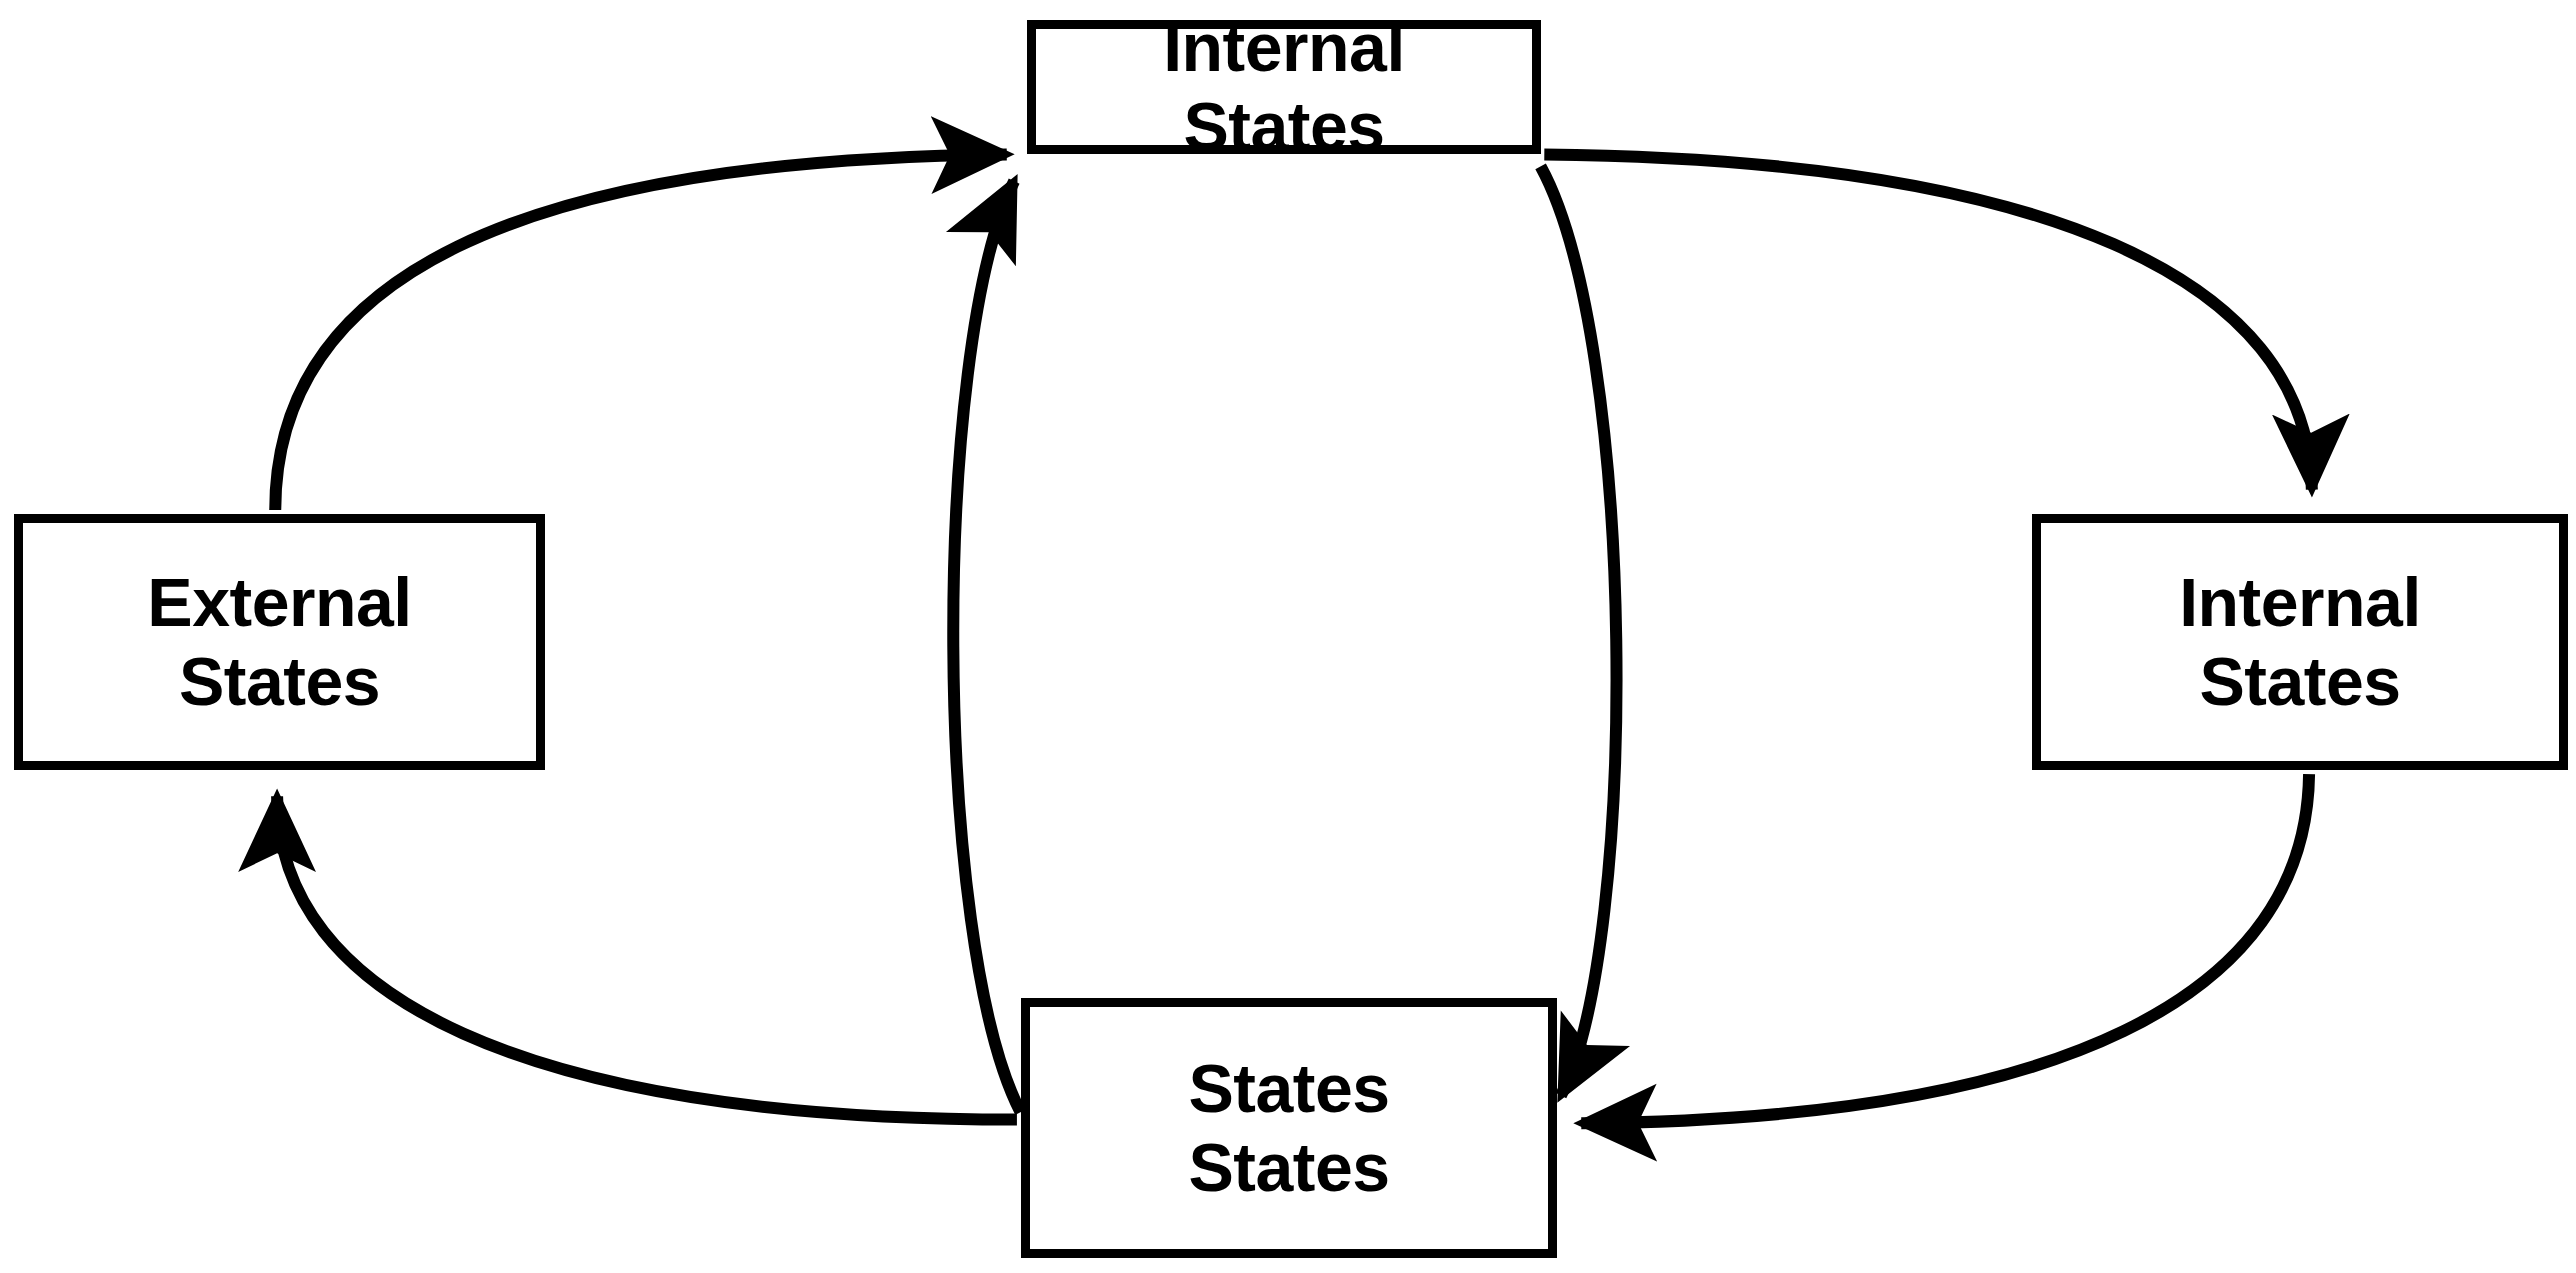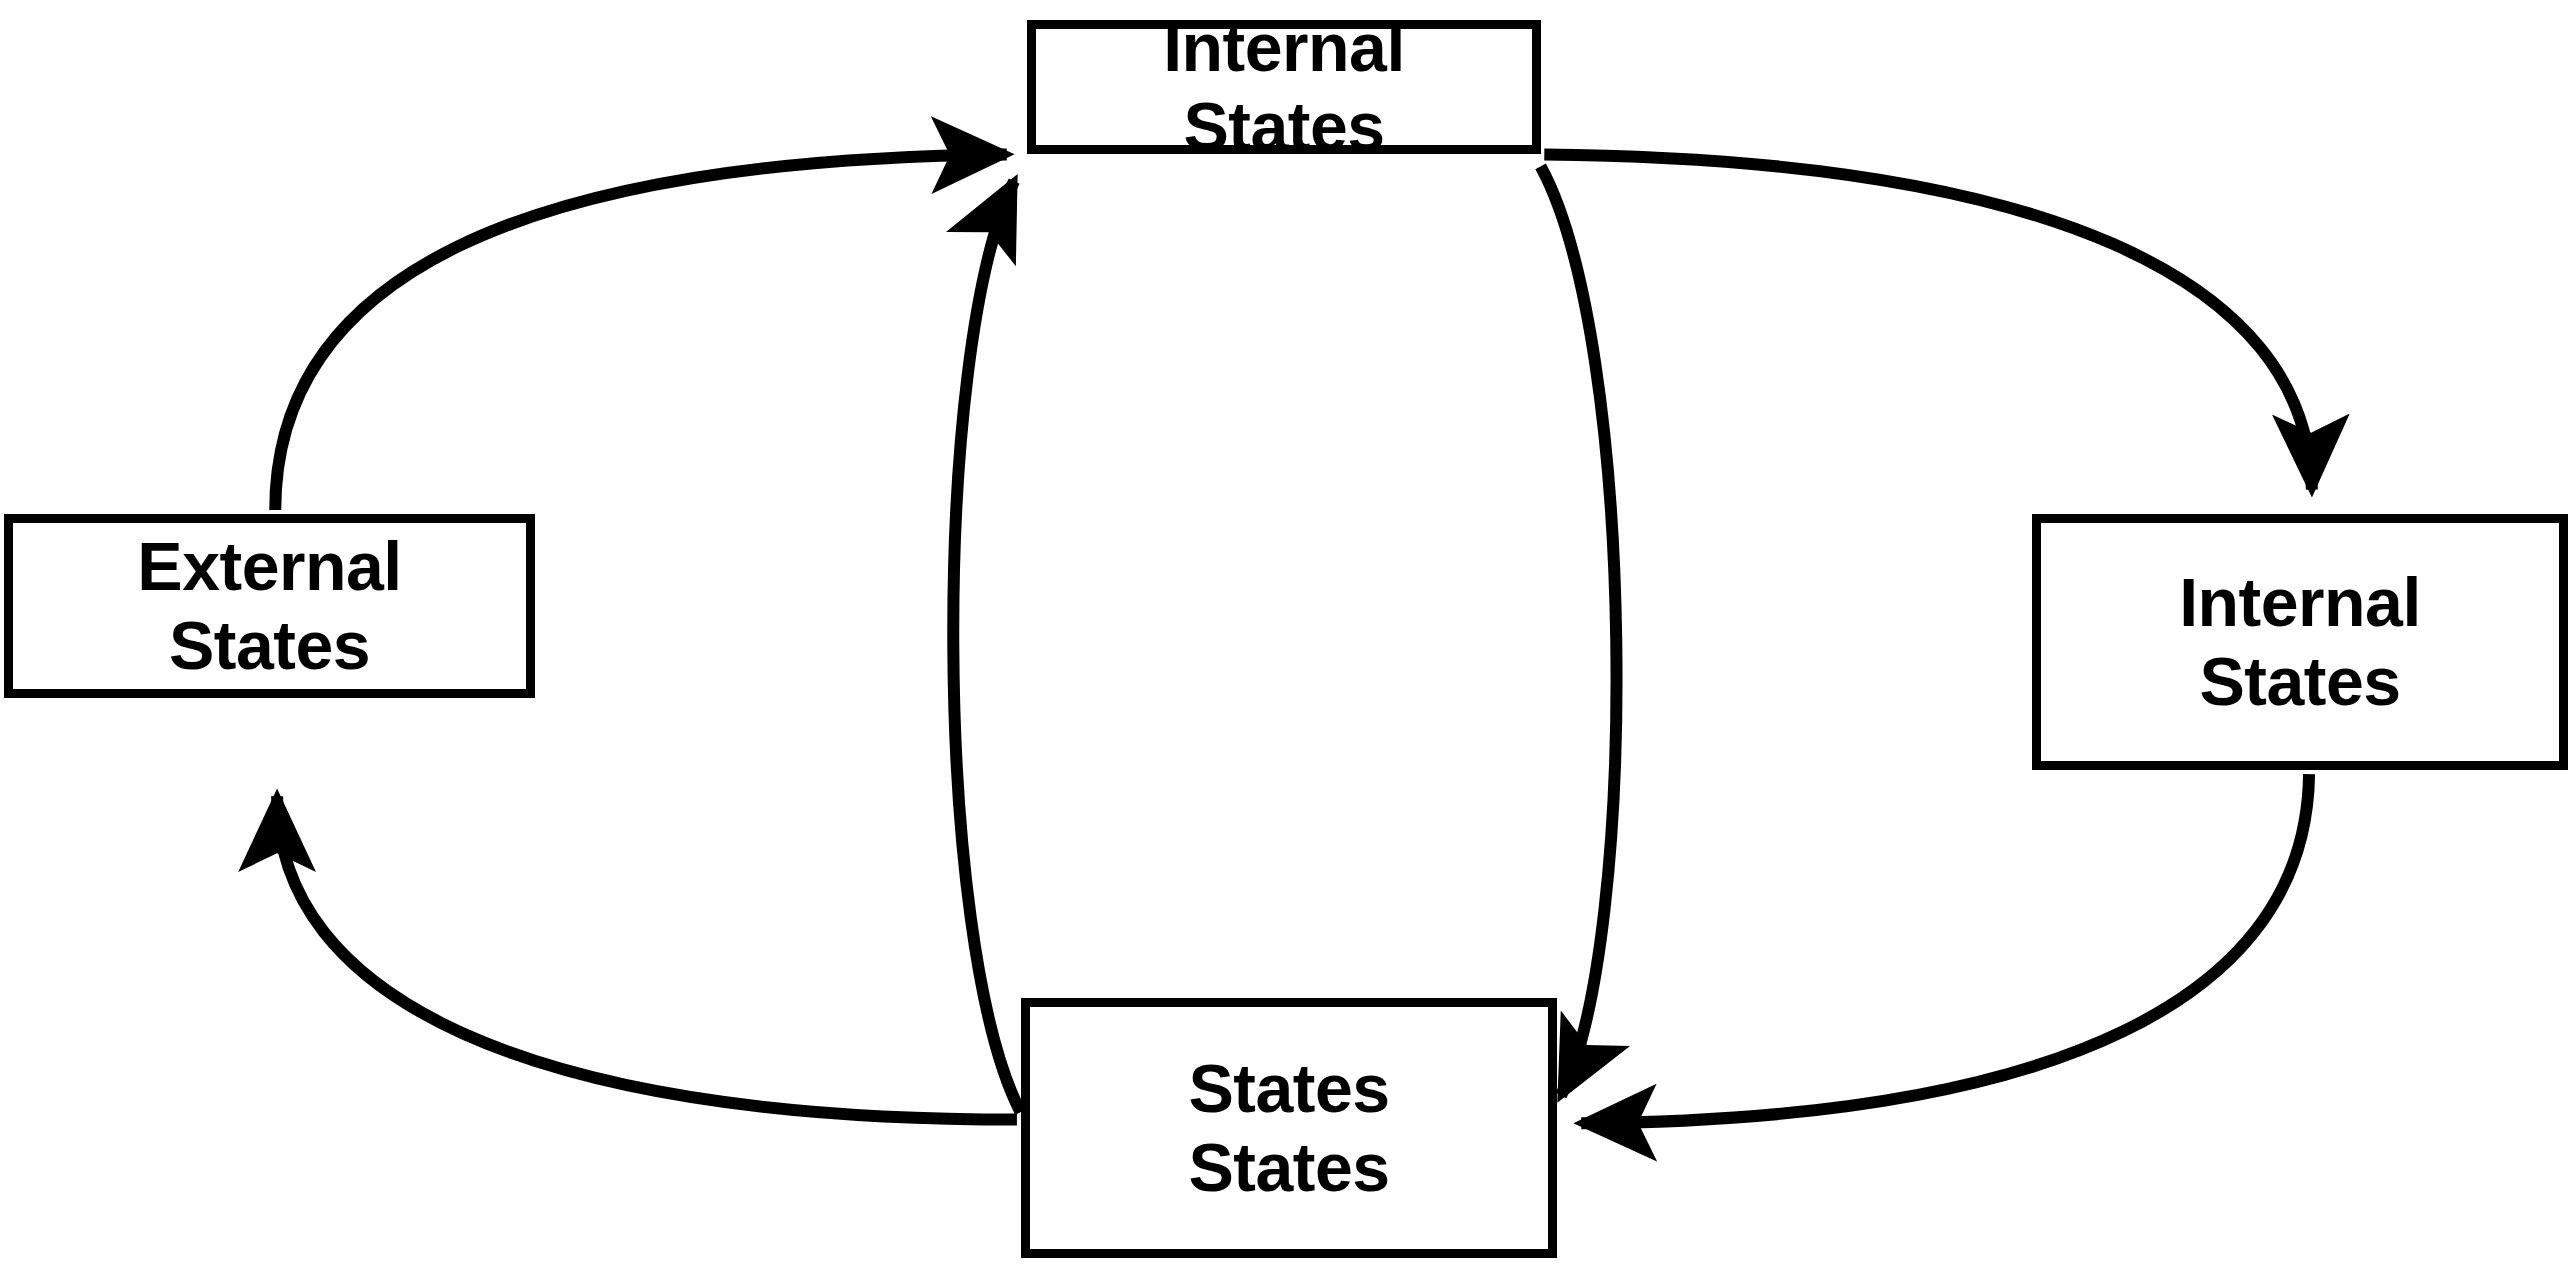--- a/index.html
+++ b/index.html
@@ -39,21 +39,21 @@
     font-family: "Liberation Sans", "DejaVu Sans", sans-serif;
     font-weight: bold;
     font-size: 68px;
     line-height: 1.16;
     color: #000000;
     text-align: center;
     white-space: nowrap;
     letter-spacing: -0.5px;
   }
   #node-sensory  { left: 1027px; top: 20.3px;   width: 514px; height: 134px; }
-  #node-external { left: 4px;   top: 514px;  width: 531px; height: 184px; }
+  #node-external { left: 14px;   top: 514px;  width: 531px; height: 256px; }
   #node-internal { left: 2032px; top: 514px;  width: 536px; height: 256px; }
   #node-active   { left: 1021px; top: 998px; width: 536px; height: 260px; }
 </style>
 </head>
 <body>
 
 <div id="canvas">
 
   <svg id="edges" viewBox="0 0 2789 1379" width="2576" height="1274" xmlns="http://www.w3.org/2000/svg">
     <defs>

